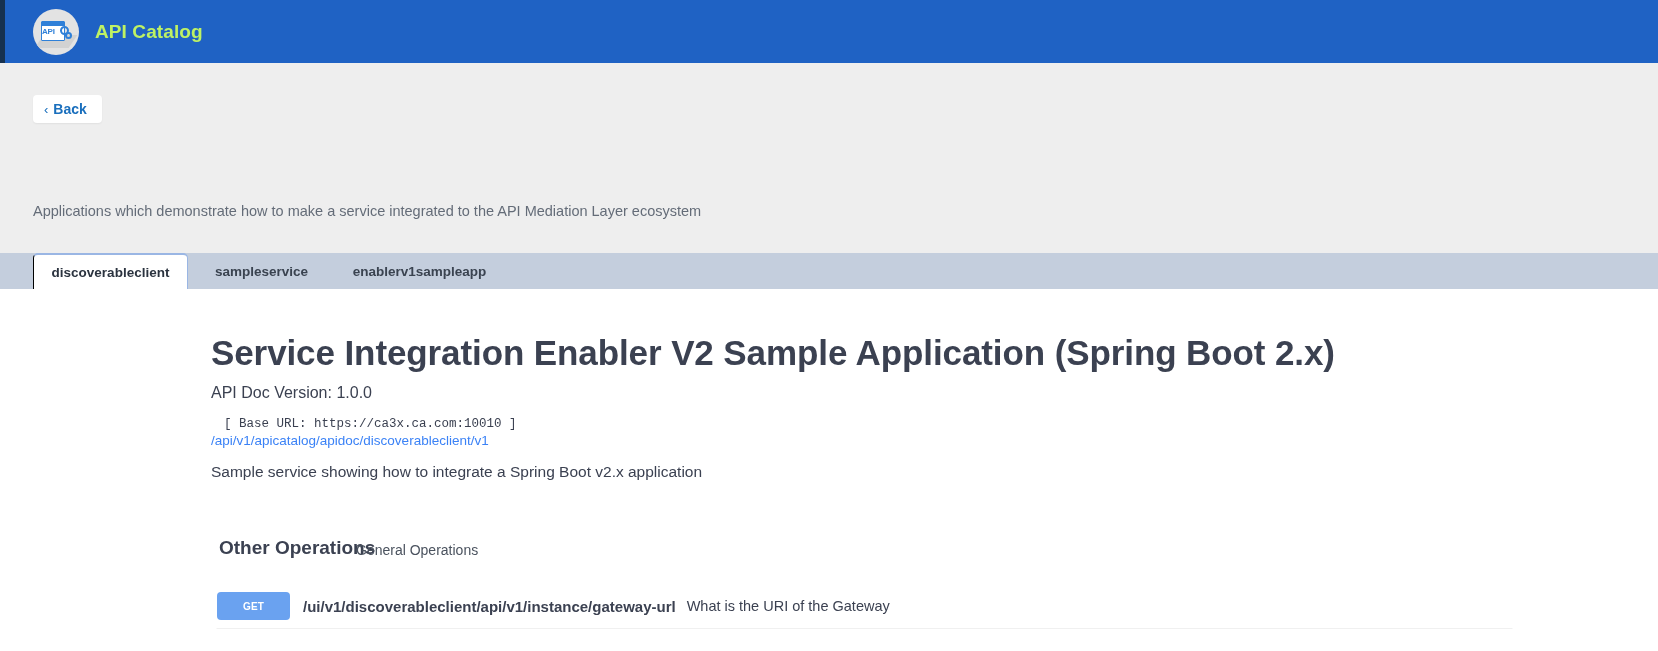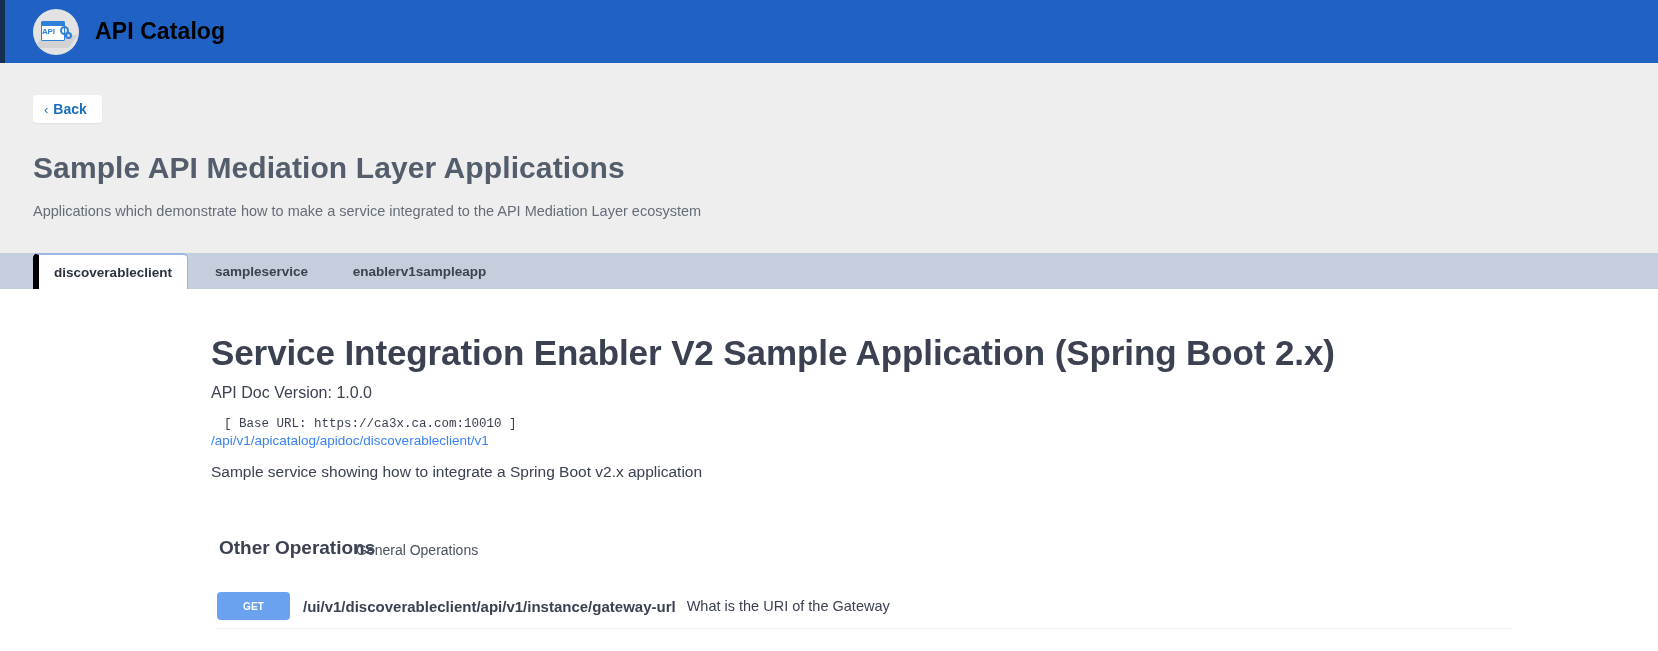--- a/index.html
+++ b/index.html
@@ -113,22 +113,22 @@
     top: 23px;
     width: 7px;
     height: 7px;
     border-radius: 50%;
     border: 2px solid #2f80d8;
     box-sizing: border-box;
     z-index: 3;
   }
   .brand-title {
     margin-left: 16px;
-    color: #000000;
-    font-size: 23px;
+    color: #bef264;
+    font-size: 19px;
     font-weight: bold;
     letter-spacing: 0.1px;
   }
 
   
   .detail-panel {
     position: absolute;
     left: 0;
     top: 63px;
     width: 1658px;
@@ -198,21 +198,21 @@
     font-size: 13.5px;
     font-weight: bold;
     color: #3a4350;
     cursor: pointer;
     box-sizing: border-box;
     white-space: nowrap;
   }
   .tab.active {
     background: #ffffff;
     border-top: 2px solid #9ab6e4;
-    border-left: 6px solid #000000;
+    border-left: 1px solid #000000;
     border-right: 1px solid #9ab6e4;
     border-top-left-radius: 5px;
     border-top-right-radius: 5px;
     color: #2b333f;
   }
 
   
   .content {
     position: absolute;
     left: 0;
@@ -359,21 +359,20 @@
       <div class="gearB"></div>
     </div>
     <div class="brand-title">API Catalog</div>
   </div>
 
   <div class="detail-panel">
     <div class="back-button">
       <span class="chev-left">‹</span>
       <span class="back-label">Back</span>
     </div>
-    <div class="panel-title">Sample API Mediation Layer Applications</div>
     <div class="panel-subtitle">Applications which demonstrate how to make a service integrated to the API Mediation Layer ecosystem</div>
   </div>
 
   <div class="tab-strip">
     <div class="tab active" style="left:33px; width:155px;">
       <span>discoverableclient</span>
     </div>
     <div class="tab" style="left:200px; width:123px;">
       <span>sampleservice</span>
     </div>

